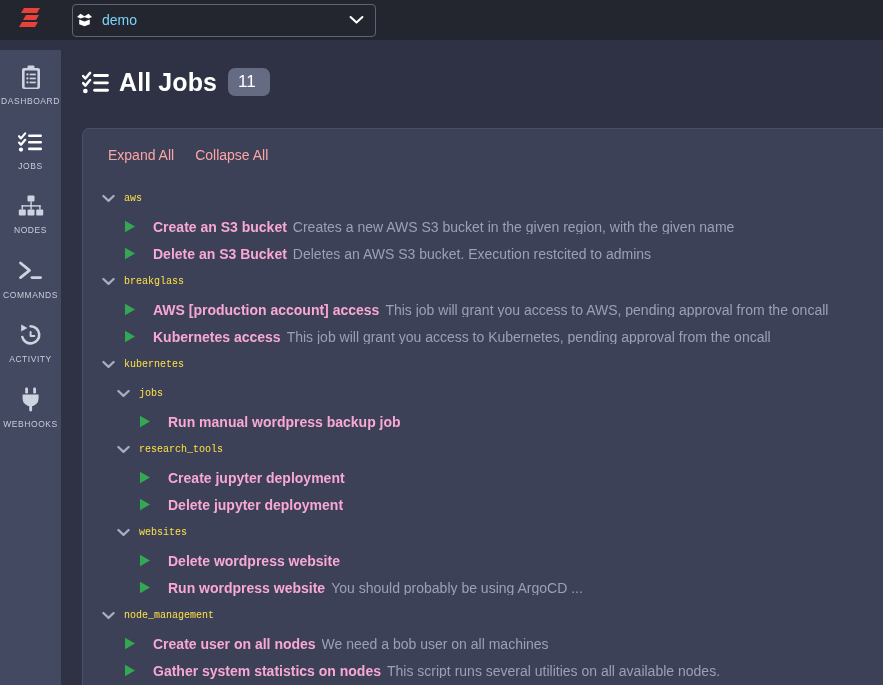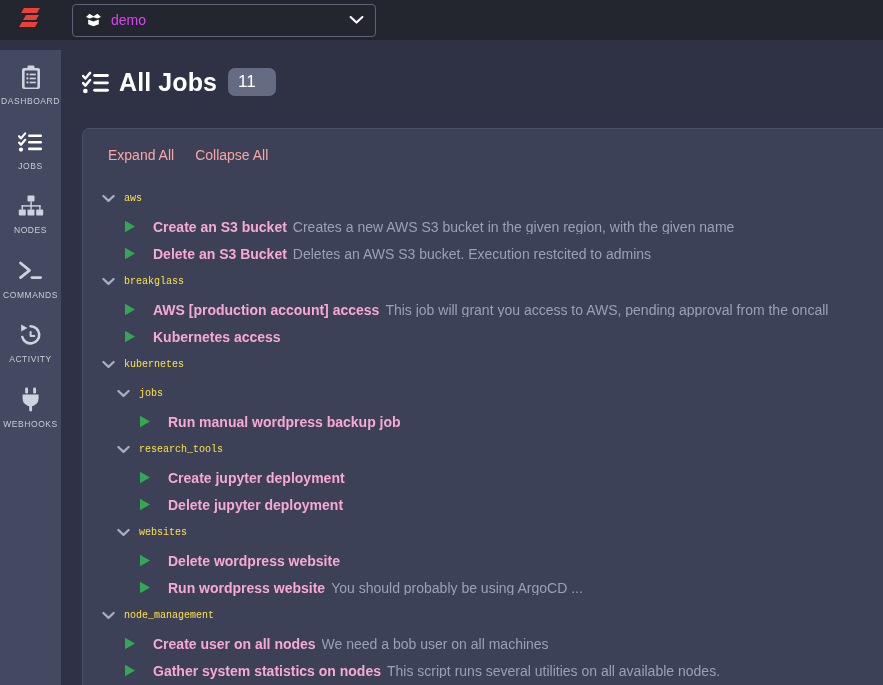--- a/index.html
+++ b/index.html
@@ -34,22 +34,22 @@
   .brand-logo { display:block; }
 
   .project-select {
     margin-left: 11px;
     width: 304px;
     height: 33px;
     border: 1px solid #5d6378;
     border-radius: 4px;
     display: flex;
     align-items: center;
-    padding: 0 11px 0 12px;
-    color: #d946ef;
+    padding: 0 11px 0 3px;
+    color: #7dd3fc;
     font-size: 14px;
     background: transparent;
     cursor: pointer;
   }
   .project-select .box-icon { margin-right: 9px; display:flex; align-items:center; }
   .project-name { flex: 1 1 auto; line-height: 1; }
   .project-caret { display:flex; align-items:center; }
 
   
   .sidebar {
@@ -107,21 +107,21 @@
     font-weight: bold;
     letter-spacing: 0.1px;
     line-height: 1;
   }
   .count-badge {
     margin-left: 11px;
     background: #656b83;
     color: #ffffff;
     font-size: 17px;
     border-radius: 7px;
-    padding: 5px 20px 6px 10px;
+    padding: 5px 14px 6px 10px;
     line-height: 1;
     font-weight: normal;
   }
 
   
   .card {
     position: absolute;
     top: 88px;
     left: 21px;
     width: 830px;
@@ -389,20 +389,21 @@
           <span class="job-name">AWS [production account] access</span>
           <span class="job-desc">This job will grant you access to AWS, pending approval from the oncall</span>
         </div>
         <div class="job-row lvl1">
           <span class="job-play">
             <svg width="12" height="13" viewBox="0 0 12 13">
               <polygon points="1,0.8 11,6.5 1,12.2" fill="#33a852"></polygon>
             </svg>
           </span>
           <span class="job-name">Kubernetes access</span>
+          <span class="job-desc">This job will grant you access to Kubernetes, pending approval from the oncall</span>
         </div>
         <div class="group-row lvl1">
           <span class="group-chevron">
             <svg width="13" height="9" viewBox="0 0 13 9">
               <path d="M1.4 2 L6.5 6.9 L11.6 2" stroke="#a9aec2" stroke-width="2.2" fill="none" stroke-linecap="round" stroke-linejoin="round"></path>
             </svg>
           </span>
           <span class="group-name">kubernetes</span>
         </div>
         <div class="group-row lvl2">

